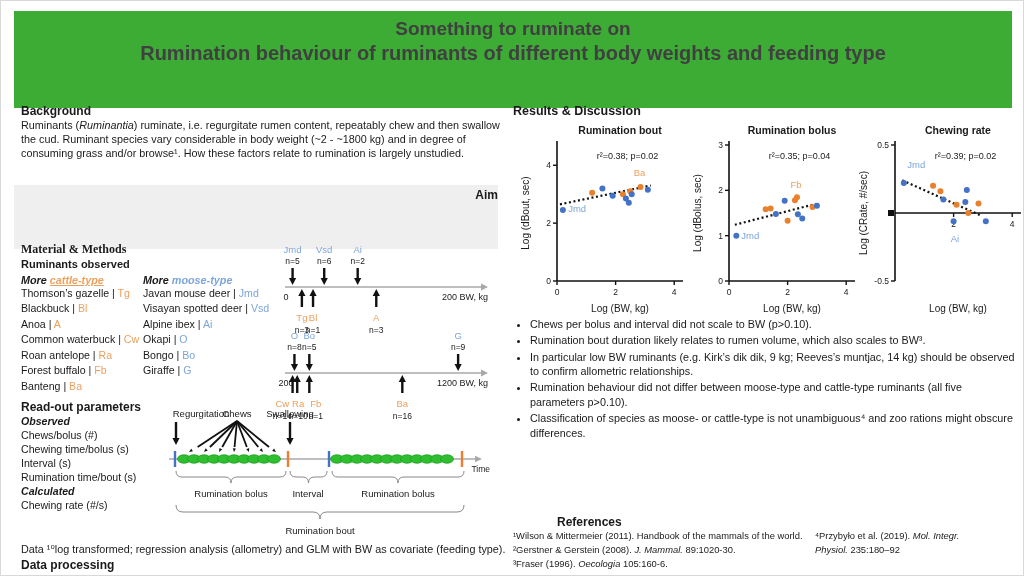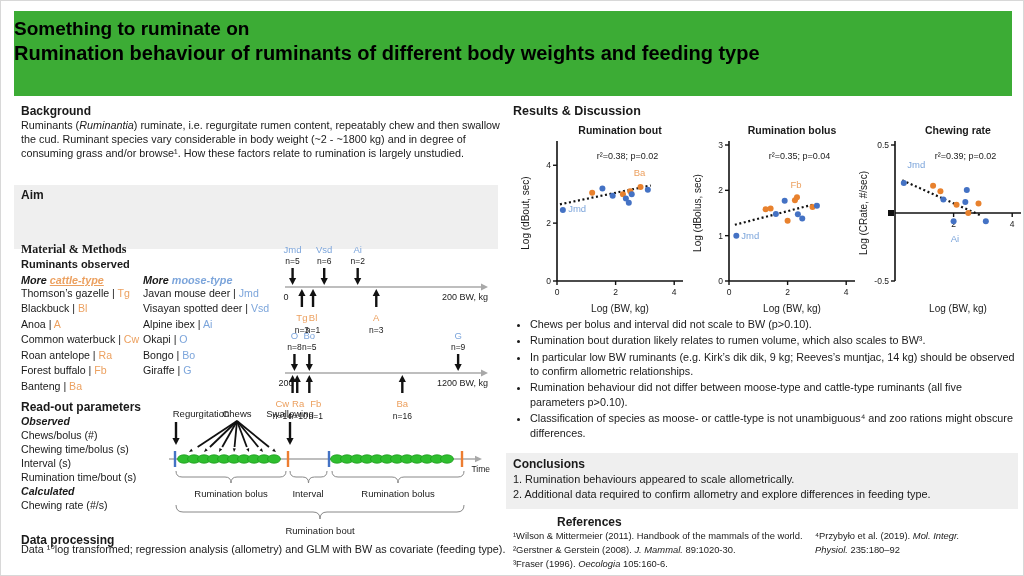--- a/index.html
+++ b/index.html
@@ -1,21 +1,21 @@
 <!DOCTYPE html>
 <html><head>
 <meta charset="utf-8">
 <style>
   html,body{margin:0;padding:0;background:#fff;}
   .poster{position:relative;width:1024px;height:576px;background:#fff;overflow:hidden;
           font-family:"Liberation Sans","DejaVu Sans",sans-serif;color:#1a1a1a;
           border:1px solid #d8d8d8;box-sizing:border-box;}
   .abs{position:absolute;}
   
-  .hdr{position:absolute;left:13px;top:10px;width:998px;height:85px;text-align:left;color:#000000;}
+  .hdr{position:absolute;left:13px;top:10px;width:998px;height:97px;text-align:center;color:#404040;}
   .hdr .t1{font-size:19px;font-weight:bold;padding-top:7px;}
   .hdr .t2{font-size:20px;font-weight:bold;margin-top:2px;}
   .hdr .auth{font-size:10px;margin-top:5px;}
   
   .h1{font-size:12px;font-weight:bold;}
   .body-text{font-size:10.8px;line-height:1.3;}
   .graybox{background:#efefef;}
   
   .sp-title{font-size:10.8px;font-weight:bold;font-style:italic;}
   .sp-row{font-size:10.6px;line-height:1.46;}
@@ -39,21 +39,21 @@
 <div class="poster">
 
   <header class="hdr" id="hdr" style="background: rgb(60, 172, 53);">
     <div class="t1">Something to ruminate on</div>
     <div class="t2">Rumination behaviour of ruminants of different body weights and feeding type</div>
   </header>
 
   <div class="abs h1" style="left:20px;top:103px;">Background</div>
   <div class="abs body-text" style="left:20px;top:117px;width:480px;"><span>Ruminants (</span><span class="it">Ruminantia</span><span>) ruminate, i.e. regurgitate rumen content, repeatably chew and then swallow the cud. Ruminant species vary considerable in body weight (~2 - ~1800 kg) and in degree of consuming grass and/or browse¹. How these factors relate to rumination is largely unstudied.</span></div>
 
-  <div class="abs graybox" style="left:13px;top:184px;width:484px;height:64px;">
+  <div class="abs graybox" style="left:13px;top:184px;width:484px;height:64px;text-align:right;">
     <div class="h1" style="margin:3px 0 0 7px;">Aim</div>
   </div>
 
   <div class="abs h1" style="left:20px;top:241px;font-family:Liberation Serif, serif;">Material &amp; Methods</div>
   <div class="abs" style="left:20px;top:257px;font-size:11px;font-weight:bold;">Ruminants observed</div>
 
   <div class="abs" style="left:20px;top:273px;width:120px;">
     <div class="sp-title"><span>More </span><span id="cattleTitle" style="color: rgb(236, 160, 95); text-decoration: underline;">cattle-type</span></div>
     <div id="cattleRows">
         <div class="sp-row"><span>Thomson’s gazelle</span> | <span style="color:#eca05f">Tg</span></div>
@@ -211,21 +211,21 @@
         <path d="M17,70 Q17,76 23,76 L66,76 Q72,76 72,82 Q72,76 78,76 L121,76 Q127,76 127,70" stroke="#888" fill="none" stroke-width="1"></path>
         <path d="M131,70 Q131,76 137,76 L143.5,76 Q149.5,76 149.5,82 Q149.5,76 155.5,76 L162,76 Q168,76 168,70" stroke="#888" fill="none" stroke-width="1"></path>
         <path d="M173,70 Q173,76 179,76 L233,76 Q239,76 239,82 Q239,76 245,76 L299,76 Q305,76 305,70" stroke="#888" fill="none" stroke-width="1"></path>
         <text x="72" y="96" font-size="9.5" fill="#1a1a1a" text-anchor="middle">Rumination bolus</text>
         <text x="149" y="96" font-size="9.5" fill="#1a1a1a" text-anchor="middle">Interval</text>
         <text x="239" y="96" font-size="9.5" fill="#1a1a1a" text-anchor="middle">Rumination bolus</text>
         <path d="M17,104 Q17,111 24,111 L154,111 Q161,111 161,118 Q161,111 168,111 L298,111 Q305,111 305,104" stroke="#888" fill="none" stroke-width="1"></path>
         <text x="161" y="133" font-size="9.5" fill="#1a1a1a" text-anchor="middle">Rumination bout</text>
       </svg></div>
 
-  <div class="abs h1" style="left:20px;top:532px;">Data processing</div>
+  <div class="abs h1" style="left:20px;top:557px;">Data processing</div>
   <div class="abs body-text" style="left:20px;top:541px;width:486px;"><span>Data ¹⁰log transformed; regression analysis (allometry) and GLM with BW as covariate (feeding type).</span></div>
 
   <div class="abs" style="left:512px;top:103px;font-size:12.5px;font-weight:bold;">Results &amp; Discussion</div>
 
   <div class="abs" id="chart0" style="left:518px;top:122px;"><svg width="170" height="192" viewBox="0 0 170 192">
         <text x="101" y="11" font-size="10.5" fill="#1a1a1a" text-anchor="middle" font-weight="bold">Rumination bout</text>
         <line x1="38" y1="18" x2="38" y2="158" stroke="#111" stroke-width="1.6"></line>
         <line x1="38" y1="158" x2="164" y2="158" stroke="#111" stroke-width="1.6"></line>
         <line x1="34" y1="158" x2="38" y2="158" stroke="#111" stroke-width="1.4"></line>
         <text x="32" y="161" font-size="8.5" fill="#1a1a1a" text-anchor="end">0</text>
@@ -329,27 +329,20 @@
   <div class="abs" style="left:512px;top:316px;width:502px;">
     <ul class="bullets" id="bulletList">
         <li>Chews per bolus and interval did not scale to BW (p&gt;0.10).</li>
         <li>Rumination bout duration likely relates to rumen volume, which also scales to BW³.</li>
         <li>In particular low BW ruminants (e.g. Kirk’s dik dik, 9 kg; Reeves’s muntjac, 14 kg) should be observed to confirm allometric relationships.</li>
         <li>Rumination behaviour did not differ between moose-type and cattle-type ruminants (all five parameters p&gt;0.10).</li>
         <li>Classification of species as moose- or cattle-type is not unambiguous⁴ and zoo rations might obscure differences.</li>
       </ul>
   </div>
 
-  <div class="abs graybox" style="left:505px;top:452px;width:512px;height:56px;">
-    <div class="h1" style="margin:4px 0 1px 7px;">Conclusions</div>
-    <div id="conclusionLines" style="margin-left:7px;">
-        <div class="concl-line">1. Rumination behaviours appeared to scale allometrically.</div>
-        <div class="concl-line">2. Additional data required to confirm allometry and explore differences in feeding type.</div>
-      </div>
-  </div>
 
   <div class="abs h1" style="left:512px;top:514px;padding-left:44px;">References</div>
   <div class="abs refs" id="refsCol1" style="left:512px;top:529px;width:298px;">
       <p><span>¹Wilson &amp; Mittermeier (2011). Handbook of the mammals of the world.</span></p>
       <p><span>²Gerstner &amp; Gerstein (2008). </span><span class="it">J. Mammal.</span><span> 89:1020-30.</span></p>
       <p><span>³Fraser (1996). </span><span class="it">Oecologia</span><span> 105:160-6.</span></p>
     </div>
   <div class="abs refs" id="refsCol2" style="left:814px;top:529px;width:202px;">
       <p><span>⁴Przybyło et al. (2019). </span><span class="it">Mol. Integr.</span></p>
       <p><span class="it">Physiol.</span><span> 235:180–92</span></p>

